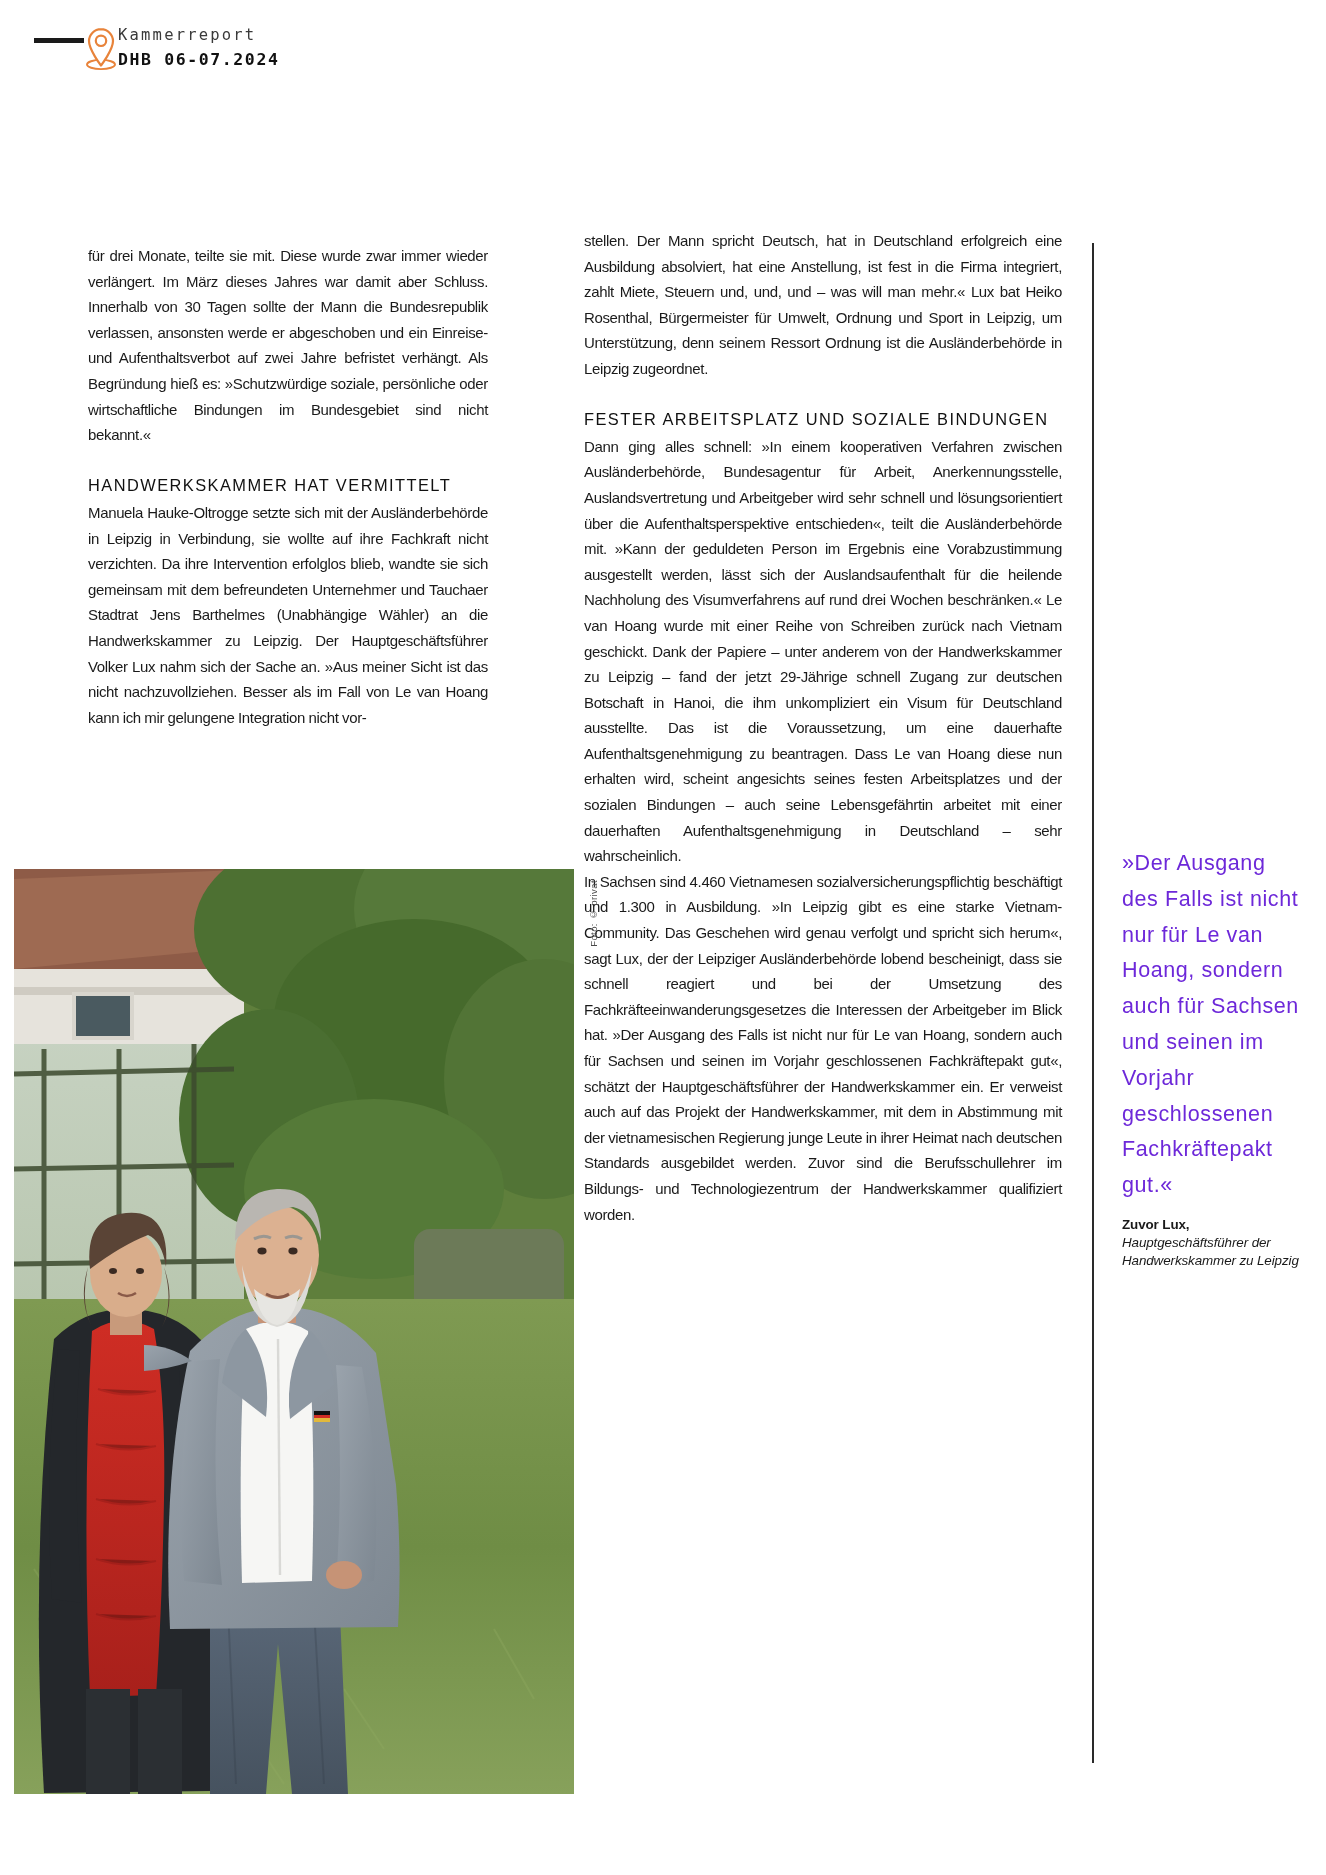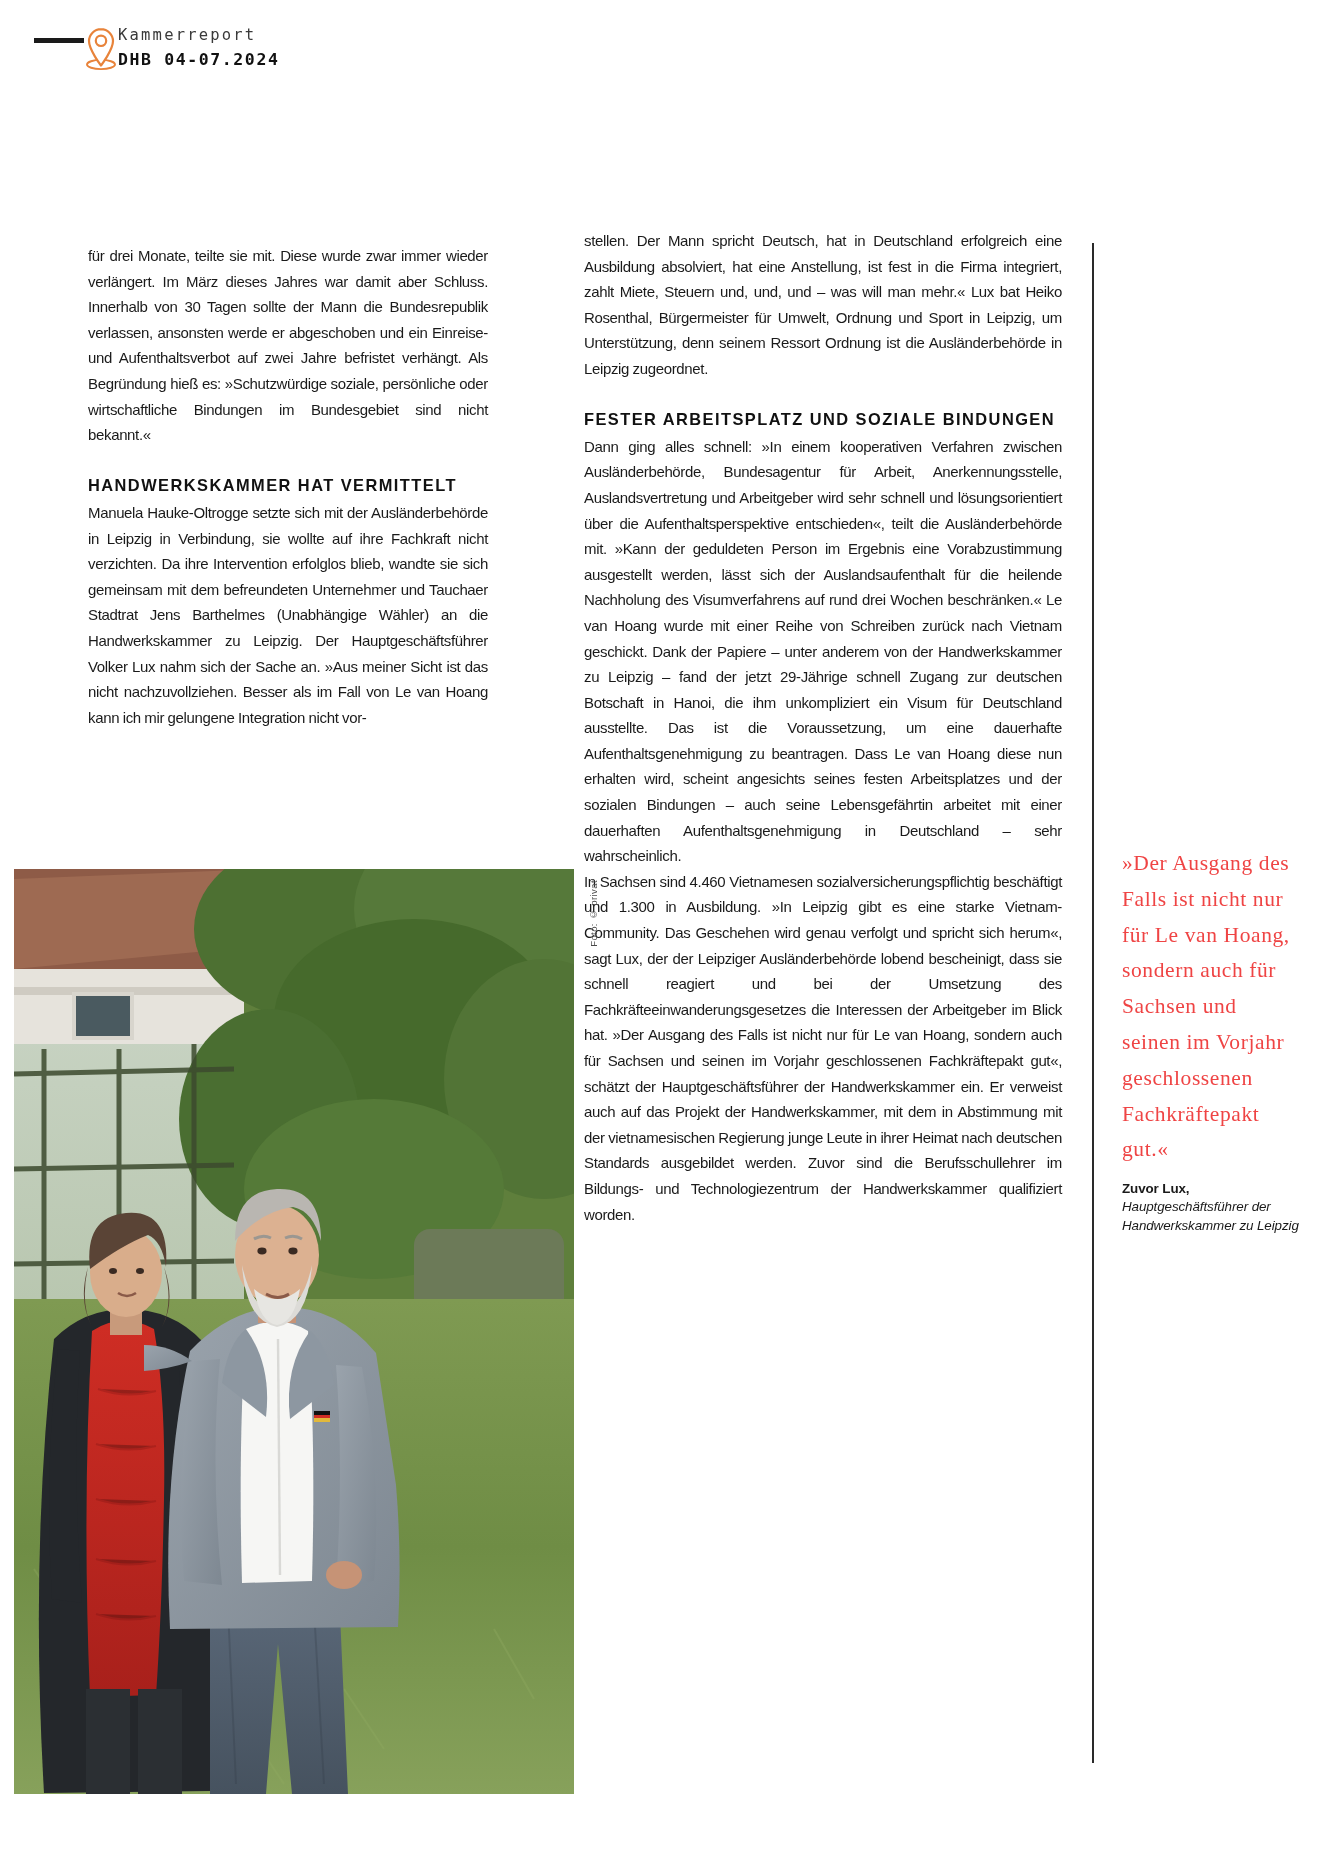--- a/index.html
+++ b/index.html
@@ -43,21 +43,21 @@
     text-align:justify;
     margin:0 0 0 0;
     letter-spacing:-0.35px;
     word-spacing:-0.3px;
     -webkit-font-smoothing:antialiased;
     hyphens:none;
   }
 
   h3.subhead {
     font-family:"Liberation Sans", sans-serif;
-    font-weight:bold;
+    font-weight:normal;
     font-size:16.4px;
     letter-spacing:1.45px;
     margin:25.6px 0 1px 0;
     line-height:25.6px;
     color:#111;
     text-transform:uppercase;
   }
   h3.subhead.first { margin-top:25.6px; }
 
   
@@ -80,25 +80,25 @@
 
   
   .vrule {
     position:absolute; width:1.6px; background:#2a2a2a;
   }
   .vrule-a { left:1092px; top:243px; height:1520px; }
 
   
   .quote-wrap { position:absolute; left:1122px; top:846px; width:178px; }
   .quote {
-    font-family:Liberation Serif, serif;
+    font-family:Liberation Sans, sans-serif;
     font-size:21.5px;
     line-height:35.8px;
     letter-spacing:0.6px;
-    color:#ef4444;
+    color:#6d28d9;
     font-weight:400;
   }
   .quote-attrib {
     margin-top:12px;
     font-family:"Liberation Sans", sans-serif;
     font-size:13.4px;
     line-height:18.2px;
     font-style:italic;
     color:#1a1a1a;
     letter-spacing:-0.1px;
@@ -116,21 +116,21 @@
   <div class="header-brand">
     <span class="pin-icon">
       <svg viewBox="0 0 34 46" xmlns="http://www.w3.org/2000/svg">
         <ellipse cx="17" cy="38.5" rx="14" ry="4.6" fill="none" stroke="#e8833a" stroke-width="1.9"></ellipse>
         <path d="M17 3.2c-6.6 0-12 5.3-12 11.9 0 8.9 12 24.4 12 24.4s12-15.5 12-24.4c0-6.6-5.4-11.9-12-11.9z" fill="#ffffff" stroke="#e8833a" stroke-width="2.2" stroke-linejoin="round"></path>
         <circle cx="17" cy="14.8" r="5.2" fill="none" stroke="#e8833a" stroke-width="2.2"></circle>
       </svg>
     </span>
     <span class="header-text">
       <div class="kicker">Kammerreport</div>
-      <div class="issue">DHB 04-07.2024</div>
+      <div class="issue">DHB 06-07.2024</div>
     </span>
   </div>
 </div>
 
 <div class="col-left">
   <p class="body">für drei Monate, teilte sie mit. Diese wurde zwar immer wieder verlängert. Im März dieses Jahres war damit aber Schluss. Innerhalb von 30 Tagen sollte der Mann die Bundesrepublik verlassen, ansonsten werde er abgeschoben und ein Einreise- und Aufenthaltsverbot auf zwei Jahre befristet verhängt. Als Begründung hieß es: »Schutzwürdige soziale, persönliche oder wirtschaftliche Bindungen im Bundesgebiet sind nicht bekannt.«</p>
   <h3 class="subhead first">HANDWERKSKAMMER HAT VERMITTELT</h3>
   <p class="body">Manuela Hauke-Oltrogge setzte sich mit der Ausländerbehörde in Leipzig in Verbindung, sie wollte auf ihre Fachkraft nicht verzichten. Da ihre Intervention erfolglos blieb, wandte sie sich gemeinsam mit dem befreundeten Unternehmer und Tauchaer Stadtrat Jens Barthelmes (Unabhängige Wähler) an die Handwerkskammer zu Leipzig. Der Hauptgeschäftsführer Volker Lux nahm sich der Sache an. »Aus meiner Sicht ist das nicht nachzuvollziehen. Besser als im Fall von Le van Hoang kann ich mir gelungene Integration nicht vor-</p>
 </div>
 

